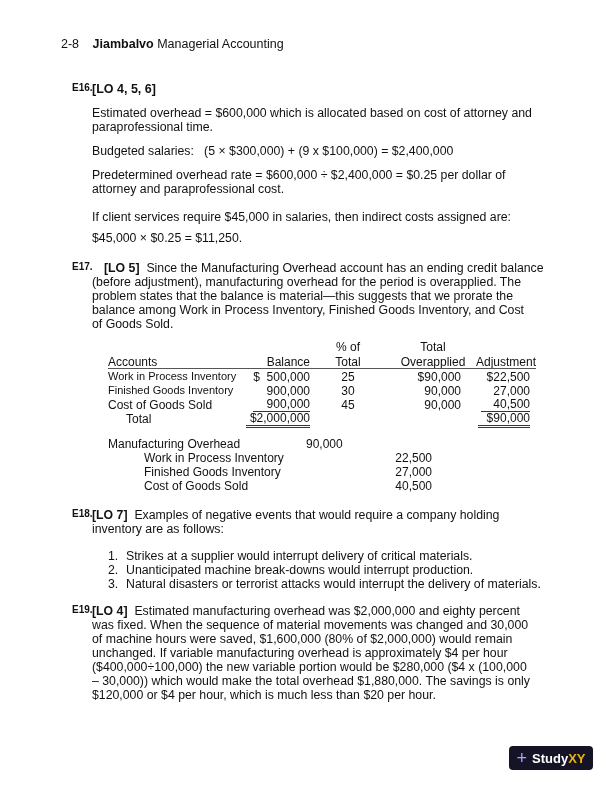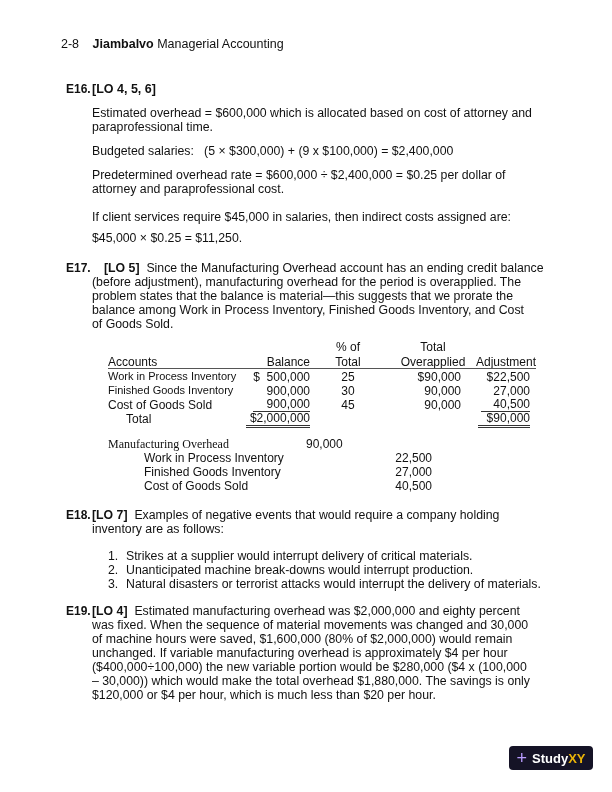--- a/index.html
+++ b/index.html
@@ -5,21 +5,21 @@
   html, body { margin: 0; padding: 0; background: #ffffff; }
   body {
     width: 612px; height: 792px; position: relative; overflow: hidden;
     font-family: "Liberation Sans", sans-serif; color: #111111; font-size: 12px;
   }
   .abs { position: absolute; white-space: nowrap; }
   .b { font-weight: bold; }
   .line { line-height: 14px; }
   .header { left: 61px; top: 37px; font-size: 12.5px; }
   .header .pg { margin-right: 10px; }
-  .exnum { left: 66px; font-weight: bold; font-size: 12px; }
+  .exnum { left: 72px; font-weight: bold; font-size: 10px; }
 
   
   .tbl { position: absolute; left: 108px; top: 340px; width: 452px; font-size: 12px; }
   .tbl .cell { position: absolute; white-space: nowrap; }
   .hdr-line { position: absolute; left: 0; top: 28px; width: 428px; height: 1px; background: #555; }
   .r { text-align: right; }
   .c { text-align: center; }
   .small { font-size: 11px; }
   .ul { border-bottom: 1px solid #333; }
   .dul { border-bottom: 3px double #333; }
@@ -89,21 +89,21 @@
   <div class="cell r ul" style="left:145px; top:58px; width:57px; line-height:13px;">900,000</div>
   <div class="cell c" style="left:215px; top:58px; width:50px;">45</div>
   <div class="cell r" style="left:285px; top:58px; width:68px;">90,000</div>
   <div class="cell r ul" style="left:373px; top:58px; width:49px; line-height:13px;">40,500</div>
 
   <div class="cell" style="left:18px; top:72px;">Total</div>
   <div class="cell r dul" style="left:138px; top:72px; width:64px; line-height:13px;">$2,000,000</div>
   <div class="cell r dul" style="left:370px; top:72px; width:52px; line-height:13px;">$90,000</div>
 </div>
 
-<div class="abs" style="left:108px; top:437px; font-size:12px;font-family:Liberation Serif, serif;">Manufacturing Overhead</div>
+<div class="abs" style="left:108px; top:437px; font-size:12px;">Manufacturing Overhead</div>
 <div class="abs" style="left:306px; top:437px; font-size:12px;">90,000</div>
 <div class="abs" style="left:144px; top:451px; font-size:12px;">Work in Process Inventory</div>
 <div class="abs r" style="left:390px; top:451px; width:42px; font-size:12px;">22,500</div>
 <div class="abs" style="left:144px; top:465px; font-size:12px;">Finished Goods Inventory</div>
 <div class="abs r" style="left:390px; top:465px; width:42px; font-size:12px;">27,000</div>
 <div class="abs" style="left:144px; top:479px; font-size:12px;">Cost of Goods Sold</div>
 <div class="abs r" style="left:390px; top:479px; width:42px; font-size:12px;">40,500</div>
 
 <div class="abs exnum" style="top:508px;">E18.</div>
 <div class="abs line" style="left:92px; top:508px; font-size:12.3px;">

